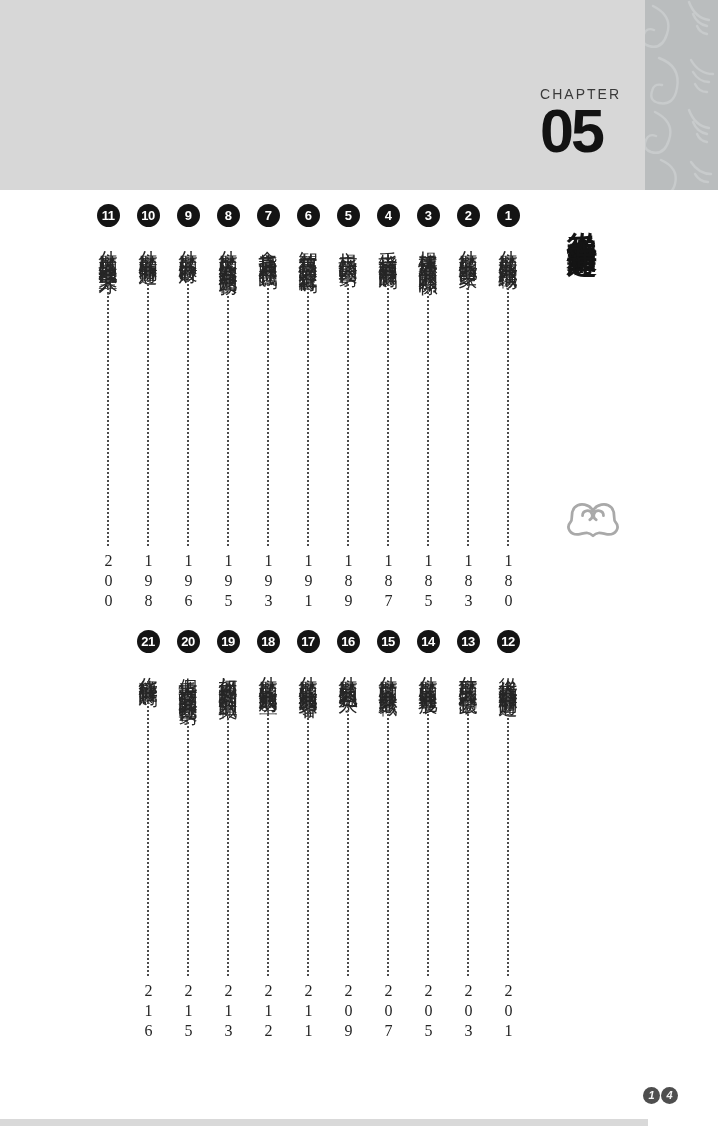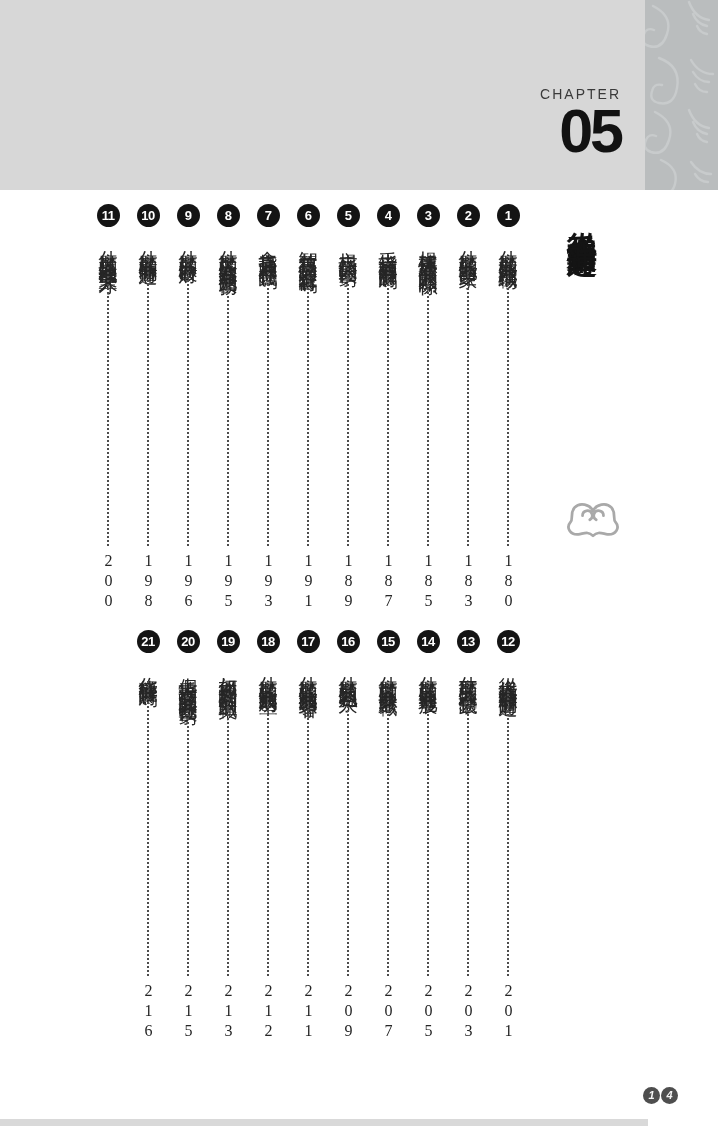--- a/index.html
+++ b/index.html
@@ -8,21 +8,21 @@
     position:relative; width:718px; height:1126px;
     background:#ffffff; overflow:hidden;
     font-family:"Liberation Serif", serif;
   }
 
   
   .header-block {
     position:absolute; left:0; top:0; width:645px; height:190px;
     background:#d7d7d7;
   }
-  .header-text { position:absolute; right:24px; top:86px; text-align:right; }
+  .header-text { position:absolute; right:24px; top:86px; text-align:left; }
   .chapter-label {
     font-family:"Liberation Sans", sans-serif;
     font-size:14px; letter-spacing:2px; color:#3a3a3a; font-weight:400;
   }
   .chapter-number {
     font-family:"Liberation Sans", sans-serif;
     font-size:61px; font-weight:900; letter-spacing:-3px;
     color:#121212; line-height:0.82; margin-top:4px;
   }
   .pattern-strip {

